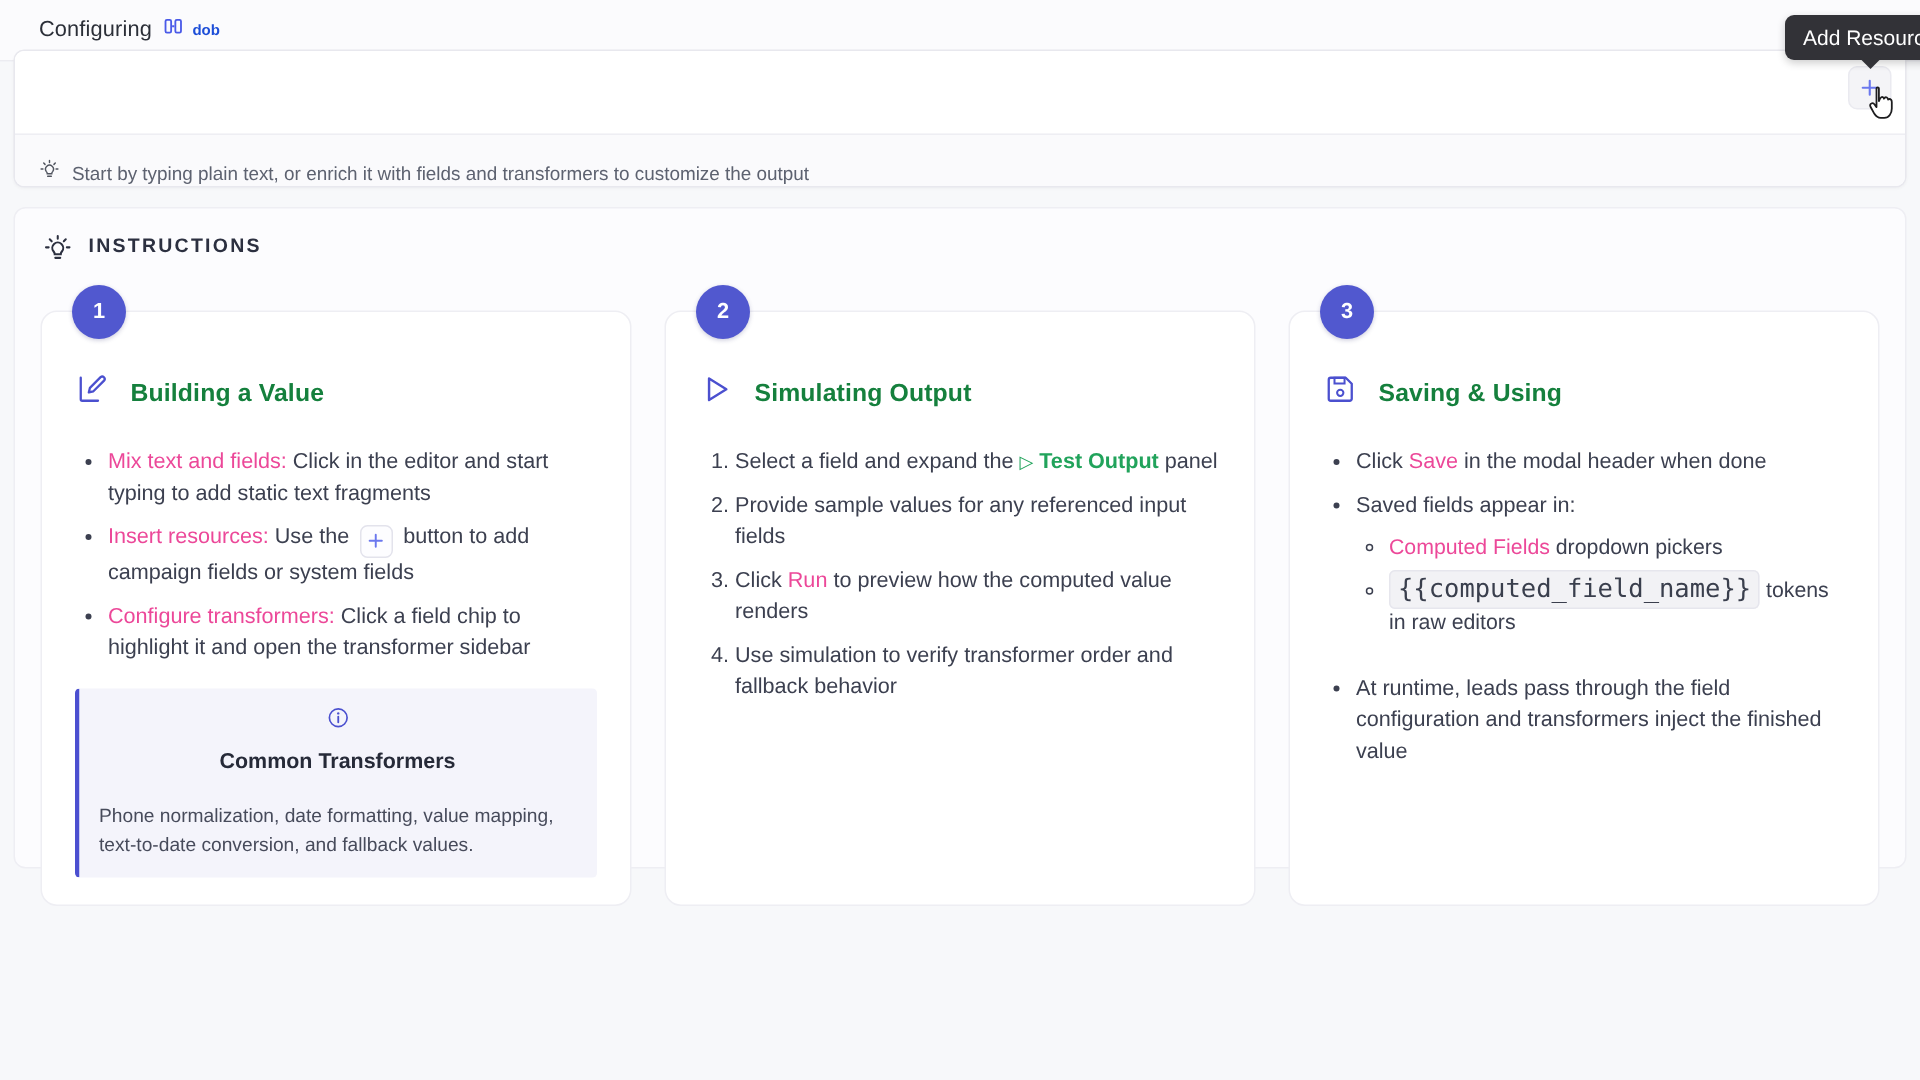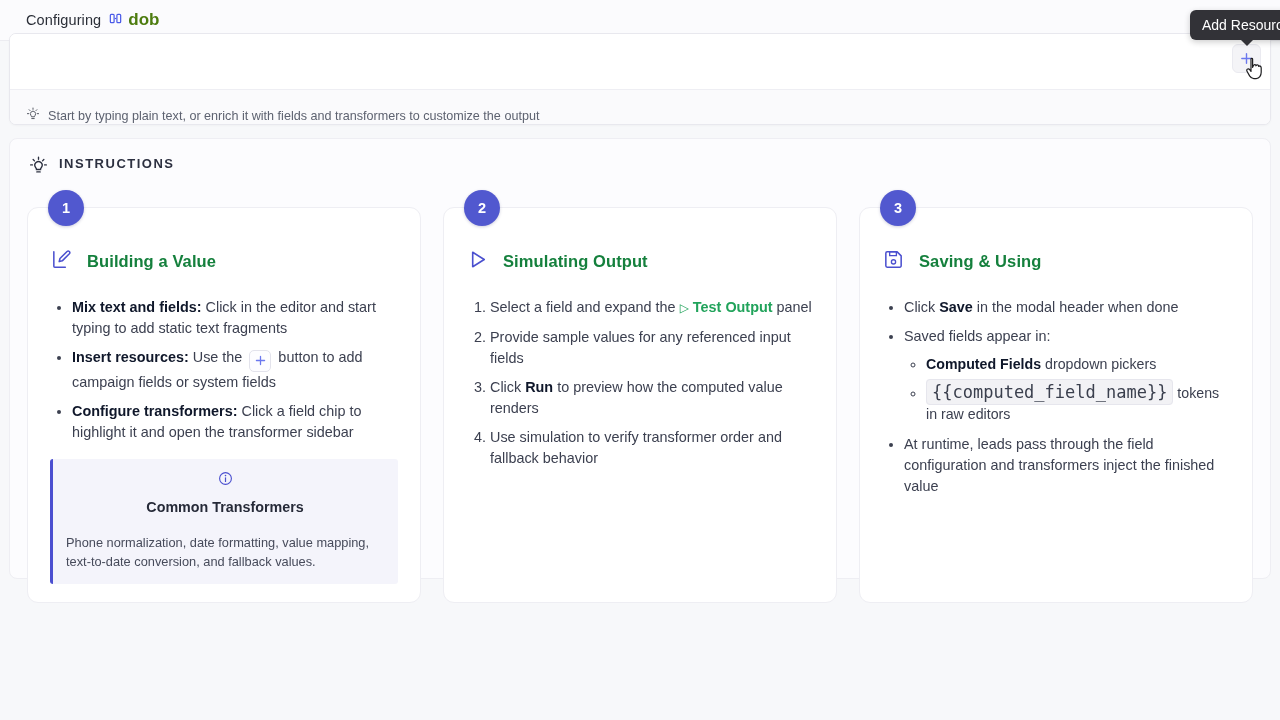--- a/index.html
+++ b/index.html
@@ -13,21 +13,21 @@
   #root { position: relative; width: 1280px; height: 720px; background: #f7f8fa; }
 
   
   .header-bar {
     position: absolute; left: 0; top: 0; width: 1280px; height: 41px;
     background: #fbfbfd; border-bottom: 1px solid #ececf1;
     display: flex; align-items: center; padding-left: 26px;
   }
   .hdr-label { font-size: 14.5px; color: #2b2f38; letter-spacing: .1px; }
   .hdr-chip { display: inline-flex; align-items: center; gap: 5px; margin-left: 7px; }
-  .hdr-chip-name { font-size: 17px; color: #4d7c0f; font-weight: 700; }
+  .hdr-chip-name { font-size: 10px; color: #1d4ed8; font-weight: 700; }
 
   
   .editor-wrap {
     position: absolute; left: 9px; top: 33px; width: 1262px; height: 92px;
     background: #ffffff; border: 1px solid #e8e8ee; border-radius: 7px;
     box-shadow: 0 1px 2px rgba(20,20,40,.03);
     overflow: hidden;
   }
   .editor-field { position: absolute; left: 0; top: 0; right: 0; height: 55px; background: #fff; }
   .editor-hint {
@@ -88,23 +88,23 @@
   }
   .card-head { display: flex; align-items: center; gap: 14px; margin-bottom: 22px; }
   .card-title { font-size: 16.5px; font-weight: 700; color: #15803d; letter-spacing: .1px; }
 
   ul.bullets, ol.steps { margin: 0; padding-left: 22px; }
   ul.bullets li, ol.steps li {
     font-size: 14.4px; line-height: 21px; color: #3c4050; margin-bottom: 8px;
   }
   ul.bullets { list-style: disc; }
   ol.steps { list-style: decimal; padding-left: 24px; }
-  ul.sub { list-style: circle; margin: 7px 0 9px 0; padding-left: 22px; }
+  ul.sub { list-style: circle; margin: 7px 0 23px 0; padding-left: 22px; }
   ul.sub li { font-size: 14.2px; line-height: 21px; color: #3c4050; margin-bottom: 7px; }
-  b, strong { font-weight: 700; color: #0f172a; }
+  b, strong { font-weight: 400; color: #ec4899; }
 
   .inline-plus {
     display: inline-flex; align-items: center; justify-content: center;
     width: 22px; height: 22px; vertical-align: -5px; margin: 0 3px;
     border: 1px solid #e3e3ec; border-radius: 5px; background: #fdfdff;
   }
   .green { color: #21a35b; font-weight: 700; }
   .green-tri { color: #21a35b; font-size: 12px; }
   .code-token {
     font-family: "DejaVu Sans Mono", monospace; font-size: 17px;

